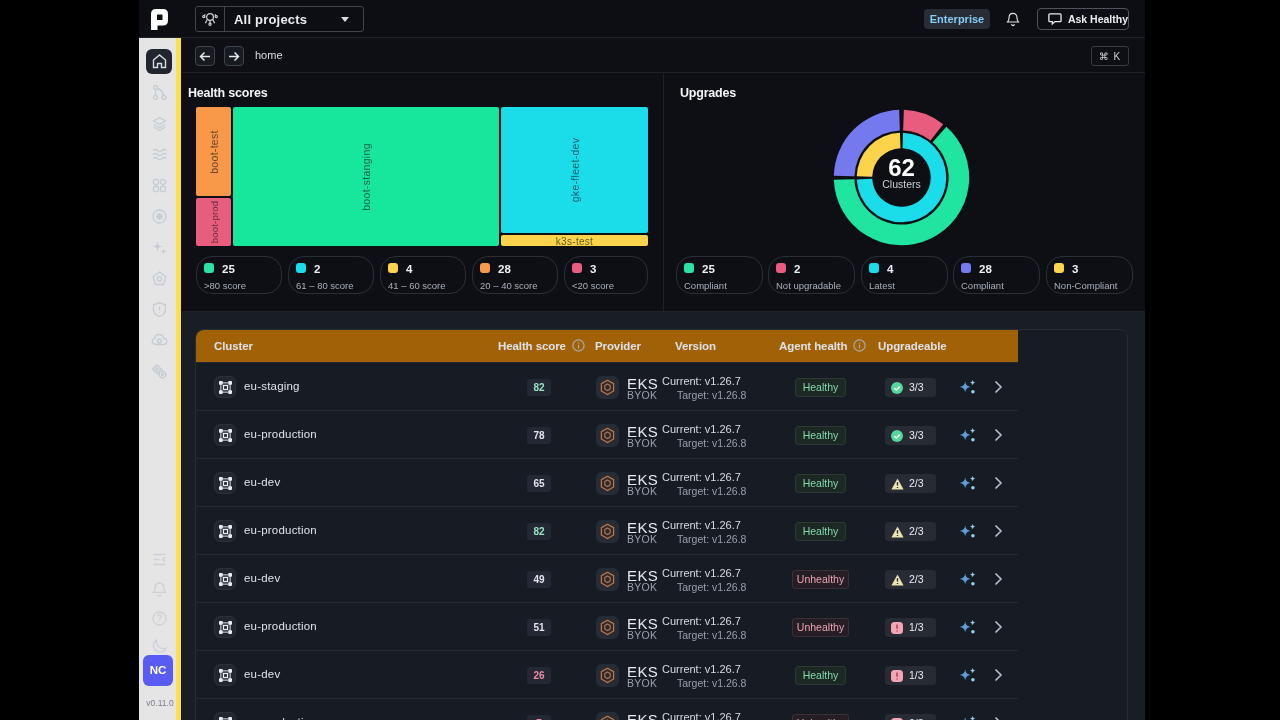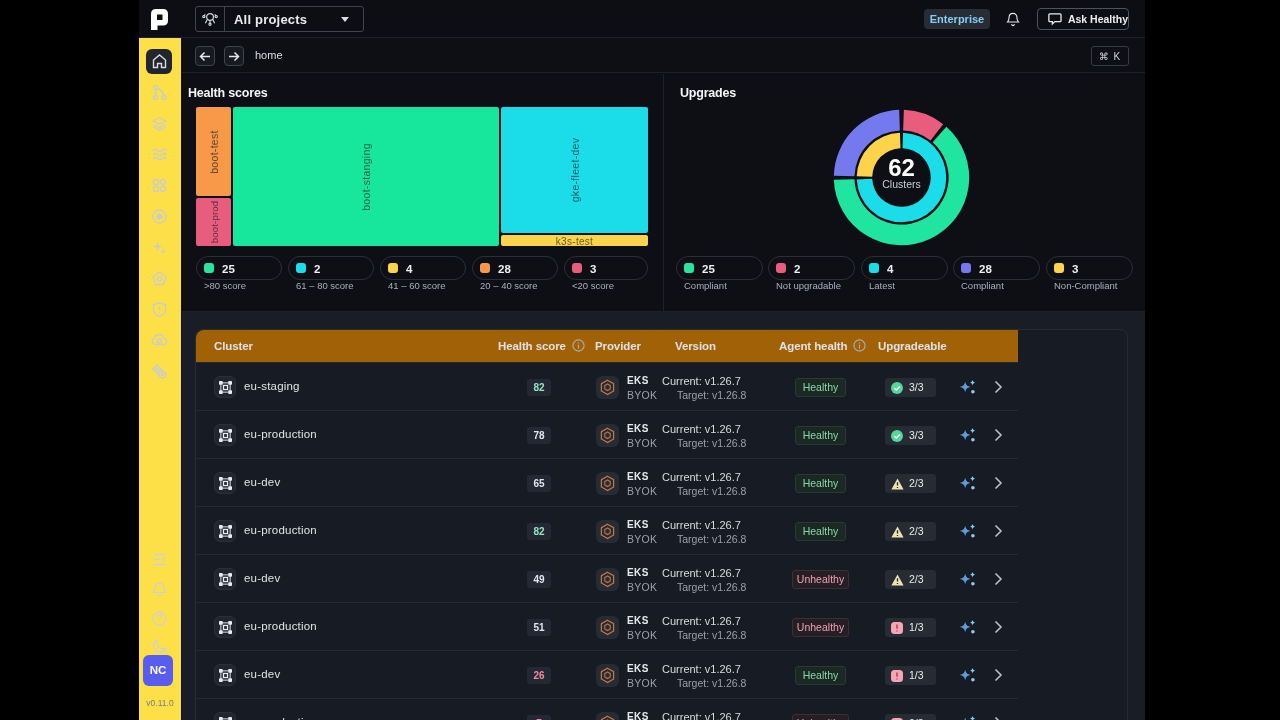--- a/index.html
+++ b/index.html
@@ -17,21 +17,21 @@
   display:flex; align-items:center; justify-content:center; }
 #dropdown .lbl { color:#e9ebf0; font-size:13px; font-weight:bold; margin-left:9px; letter-spacing:.2px;}
 #dropdown .caret { position:absolute; right:14px; top:10px; width:0; height:0;
   border-left:4.5px solid transparent; border-right:4.5px solid transparent; border-top:5.5px solid #d9dde3; }
 .chip-ent { position:absolute; left:785px; top:9px; width:66px; height:20px; background:#272c35;
   border-radius:4px; color:#84cdf4; font-size:11px; font-weight:bold; text-align:center; line-height:20px; }
 #askcop { position:absolute; left:898px; top:8px; width:92px; height:22px; border:1px solid #4d535d;
   border-radius:4px; display:flex; align-items:center; color:#eceef2; font-size:11px; font-weight:bold; white-space:nowrap; }
 
 #sidebar { position:absolute; left:0; top:38px; width:42px; height:682px;
-  background:#fde047; border-right:5px solid #fde047; }
+  background:#e5e5e5; border-right:5px solid #fde047; }
 .sicon { position:absolute; left:12px; width:17px; height:17px; }
 #hometile { position:absolute; left:7px; top:11px; width:26px; height:25px;
   background:#21262e; border-radius:6px; }
 #nc { position:absolute; left:4px; top:617px; width:30px; height:31px; background:#585cf0;
   border-radius:6px; color:#fff; font-size:11.5px; font-weight:bold; text-align:center; line-height:31px; }
 #ver { position:absolute; left:0; top:660px; width:42px; text-align:center;
   color:#787e89; font-size:8.5px; }
 
 #bcrumb { position:absolute; left:43px; top:38px; width:963px; height:35px;
   background:#0d0f14; border-bottom:1px solid #1d222a; }
@@ -42,41 +42,41 @@
 
 #charts { position:absolute; left:43px; top:74px; width:963px; height:238px;
   background:#0d0f14; border-bottom:1px solid #1d222a; }
 #vdivide { position:absolute; left:481px; top:0; width:1px; height:238px; background:#1d222a; }
 .sect-title { position:absolute; color:#f4f6f8; font-size:12.5px; font-weight:bold; letter-spacing:-.2px; }
 
 .tm { position:absolute; border-radius:2px; overflow:hidden; }
 .tm span { position:absolute; left:50%; top:50%; transform:translate(-50%,-50%) rotate(-90deg);
   white-space:nowrap; font-size:10.5px; letter-spacing:.3px; color:rgba(15,22,28,.66);}
 
-.lcard { position:absolute; top:182px; height:24px; border:1px solid #2a2f38; border-radius:16px; }
+.lcard { position:absolute; top:182px; height:38px; border:1px solid #2a2f38; border-radius:16px; }
 .lcard .sw { position:absolute; left:7px; top:6px; width:10px; height:10px; border-radius:3px; }
 .lcard .num { position:absolute; left:25px; top:6px; color:#eef0f4; font-size:11.5px; font-weight:bold; }
 .lcard .cap { position:absolute; left:7px; top:22.5px; color:#a9b0bc; font-size:9.5px; }
 
 #lower { position:absolute; left:43px; top:312px; width:963px; height:408px; background:#191d25; }
 #tcard { position:absolute; left:13px; top:17px; width:933px; height:460px;
   background:#171b23; border:1px solid #262b34; border-radius:8px; }
 #thead { position:absolute; left:0; top:0; width:822px; height:32px; background:#a16207;
   border-radius:8px 0 0 0; }
 #thead div { position:absolute; top:0; height:32px; line-height:32px; color:#dde1e8;
   font-size:11.5px; font-weight:bold; letter-spacing:-.1px; }
 .row { position:absolute; left:0; width:822px; height:48px; border-top:1px solid #242932; }
 .ctile { position:absolute; left:18px; top:13px; width:22px; height:22px; background:#21262f;
   border-radius:6px; border:1px solid #2b313b; }
 .cname { position:absolute; left:48px; top:17px; color:#dfe3e9; font-size:11.5px; letter-spacing:.2px;}
 .hchip { position:absolute; left:331px; top:16px; width:24px; height:17px; background:#232834;
   border-radius:3px; text-align:center; line-height:17px; font-size:10px; font-weight:bold;}
 .ptile { position:absolute; left:400px; top:13px; width:23px; height:23px; background:#262c36;
   border-radius:6px; }
-.pname { position:absolute; left:431px; top:12px; color:#e6e9ee; font-size:10px; font-weight:bold; letter-spacing:.4px;}
+.pname { position:absolute; left:431px; top:12px; color:#e6e9ee; font-size:15px; font-weight:normal; letter-spacing:.4px;}
 .psub  { position:absolute; left:431px; top:26px; color:#9aa1ac; font-size:10.5px; letter-spacing:.3px;}
 .vcur { position:absolute; left:466px; top:12px; color:#d8dce2; font-size:11px; }
 .vtar { position:absolute; left:481px; top:26px; color:#99a0ab; font-size:10.5px; }
 .achip { position:absolute; top:15px; height:19px; border-radius:3px; font-size:10.5px;
   line-height:19px; text-align:center; }
 .a-h { left:599px; width:51px; background:#1c2824; color:#83d9ad; border:1px solid #2a3a33; line-height:17px; }
 .a-u { left:596px; width:57px; background:#251e24; color:#eda2b2; border:1px solid #3a2f37; line-height:17px; }
 .uchip { position:absolute; left:689px; top:15px; width:51px; height:19px; background:#262b34;
   border-radius:3px; color:#e8ebef; font-size:10.5px; }
 .uchip span { position:absolute; left:24px; top:0; line-height:19px; }

